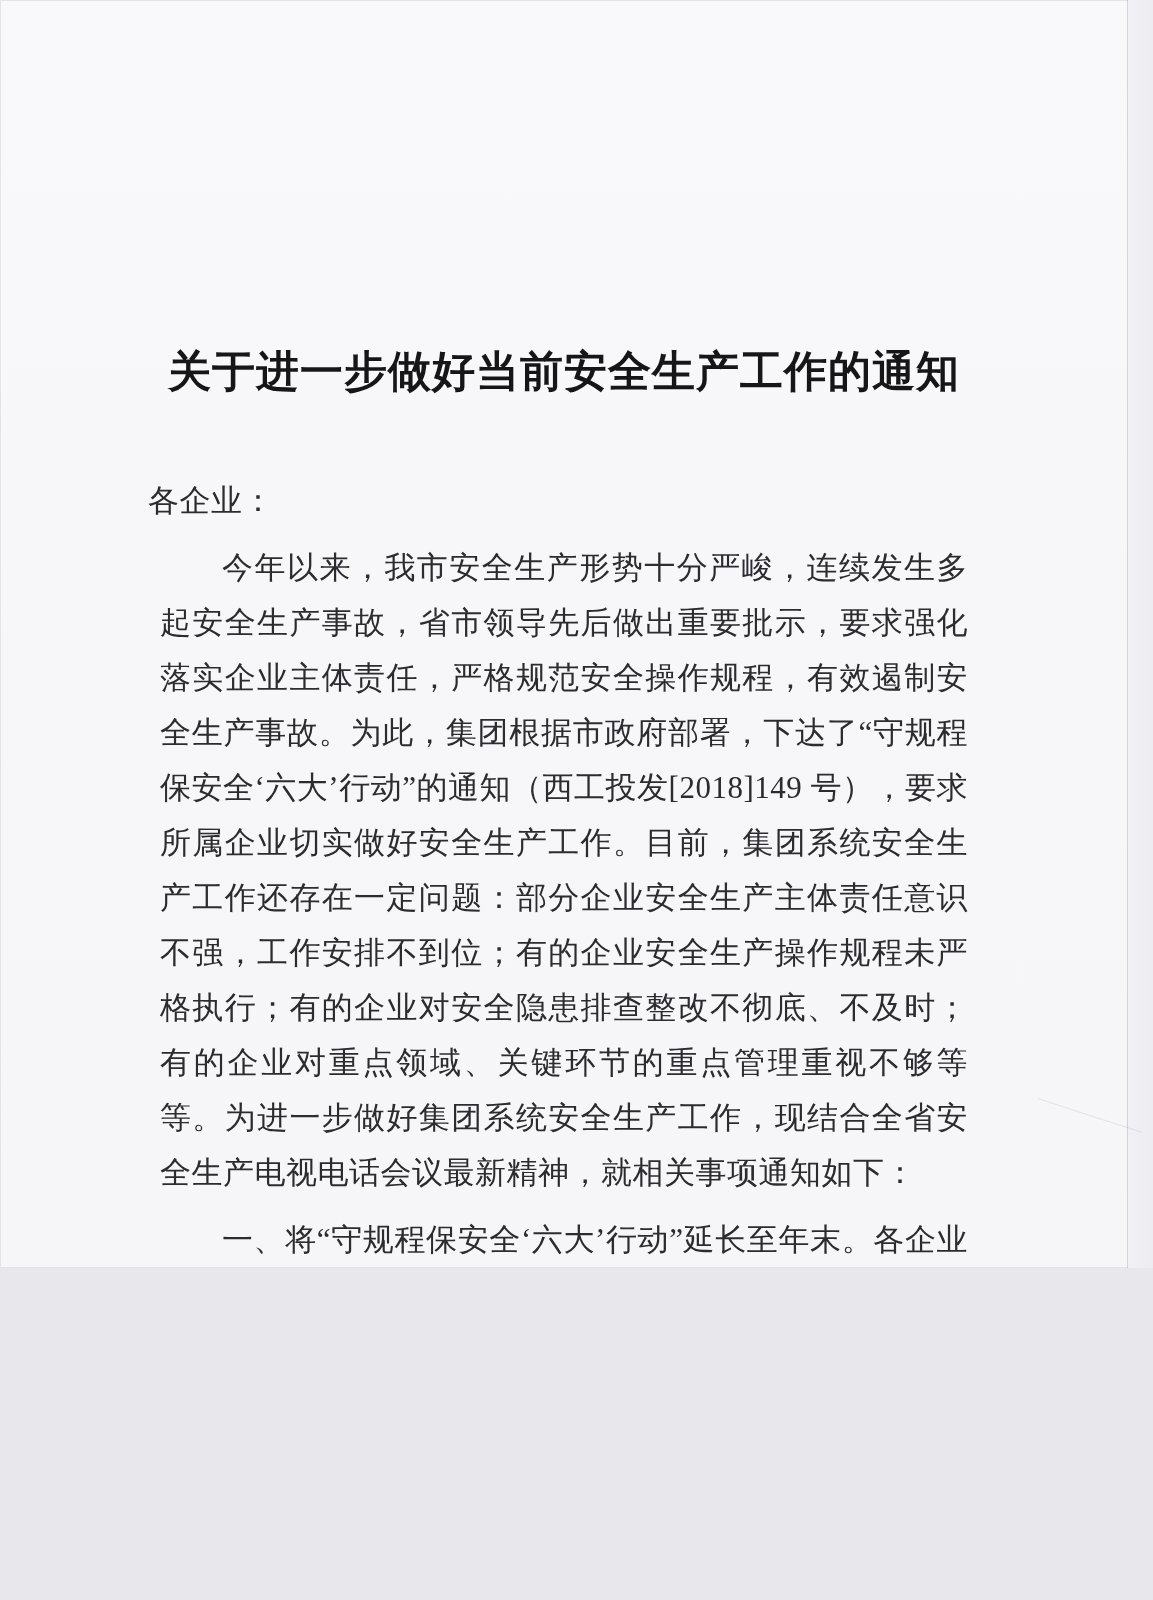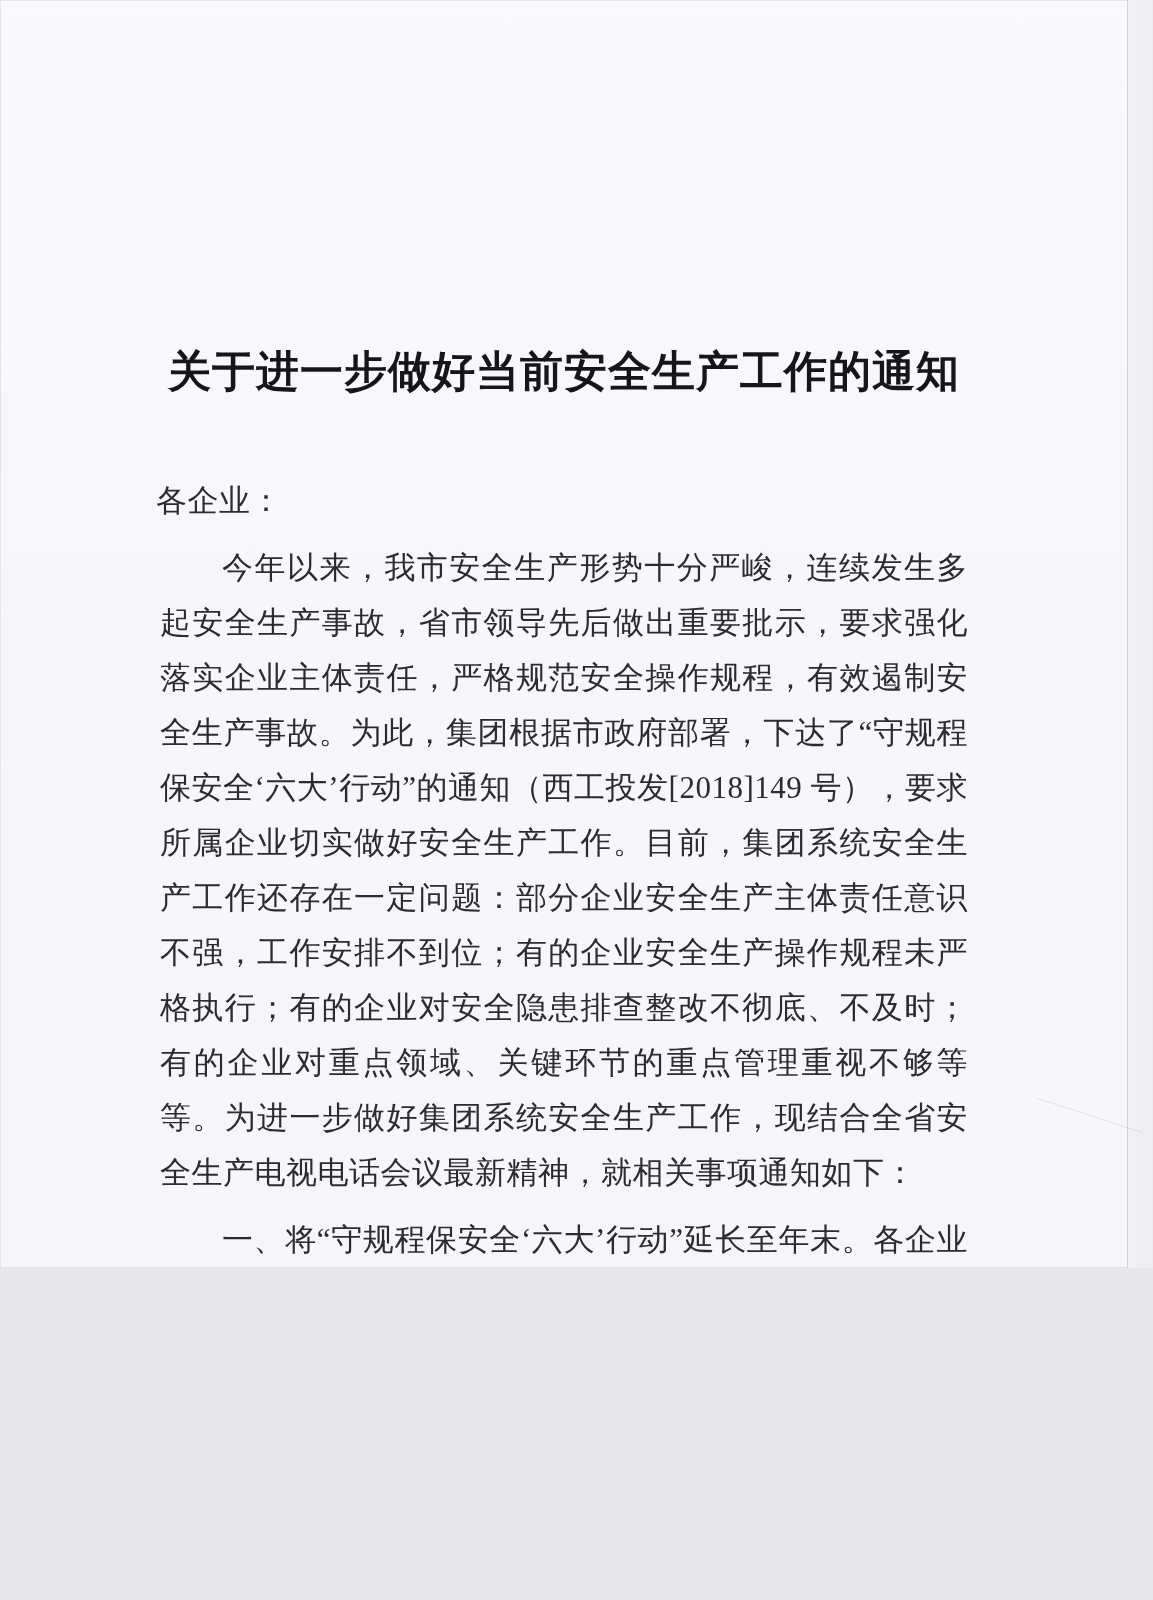--- a/index.html
+++ b/index.html
@@ -69,21 +69,21 @@
 
   .doc-body {
     margin-top: 76px;
     font-size: 31px;
     line-height: 55px;
     letter-spacing: 0.5px;
     color: #2b2b30;
   }
 
   .salutation {
-    margin: 8px;
+    margin: 0;
     text-indent: 0;
   }
 
   .doc-body p.para {
     margin: 12px;
     text-indent: 2em;
     text-align: justify;
     text-justify: inter-ideograph;
   }
 

